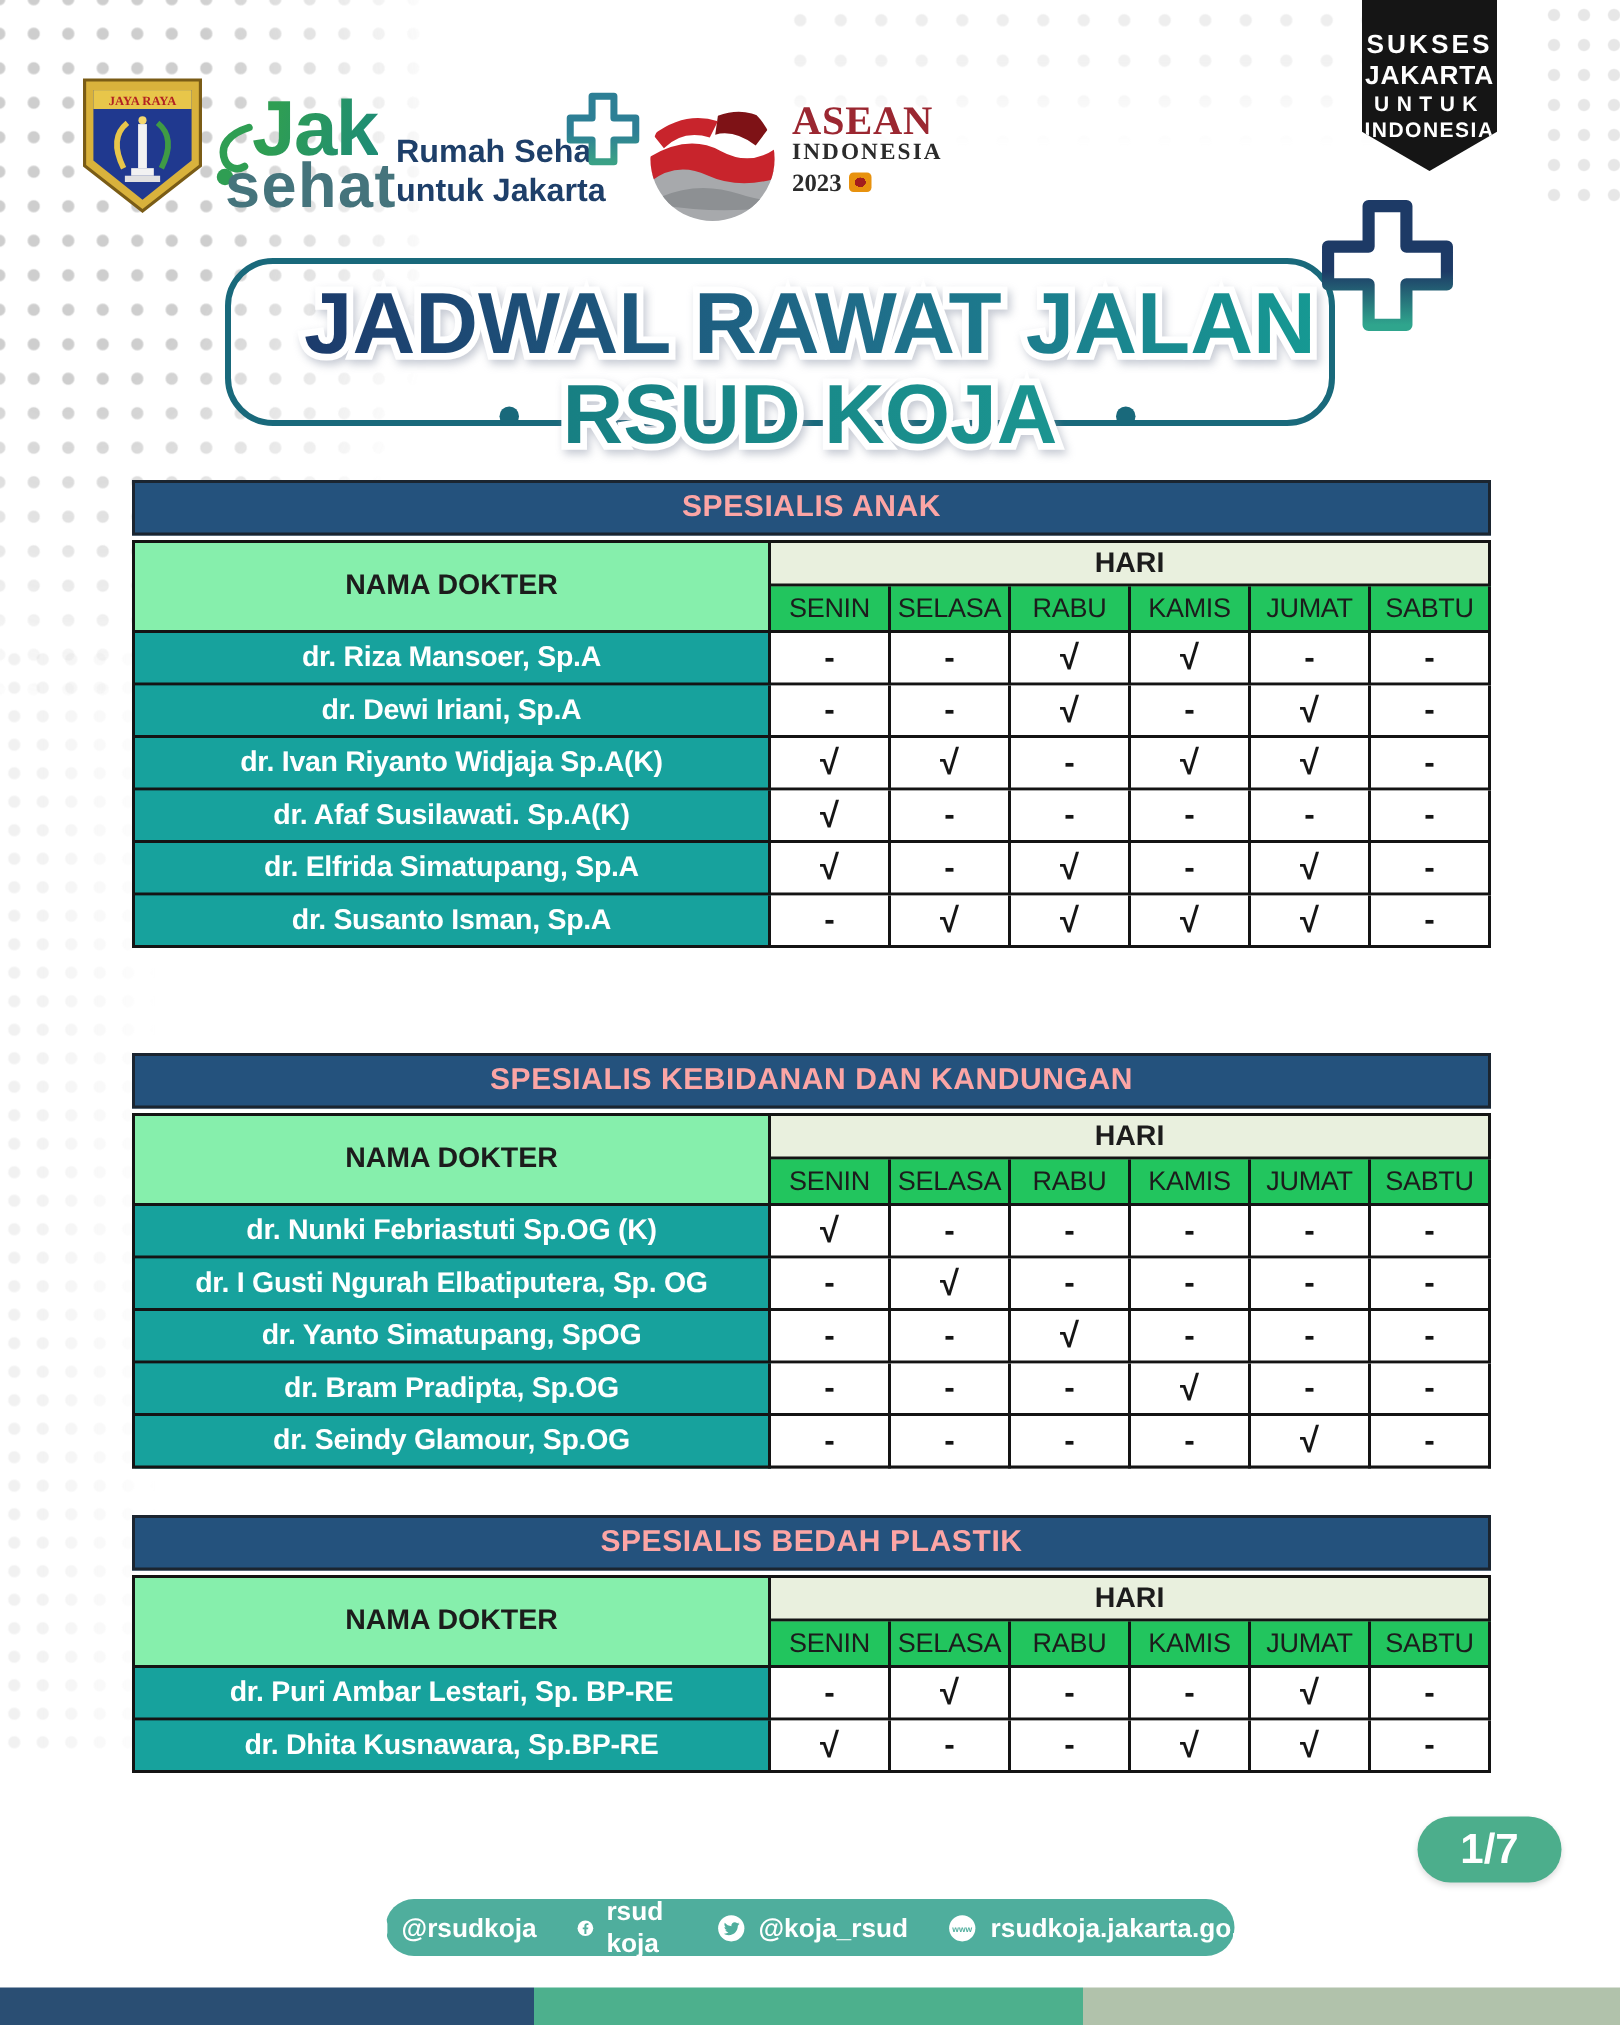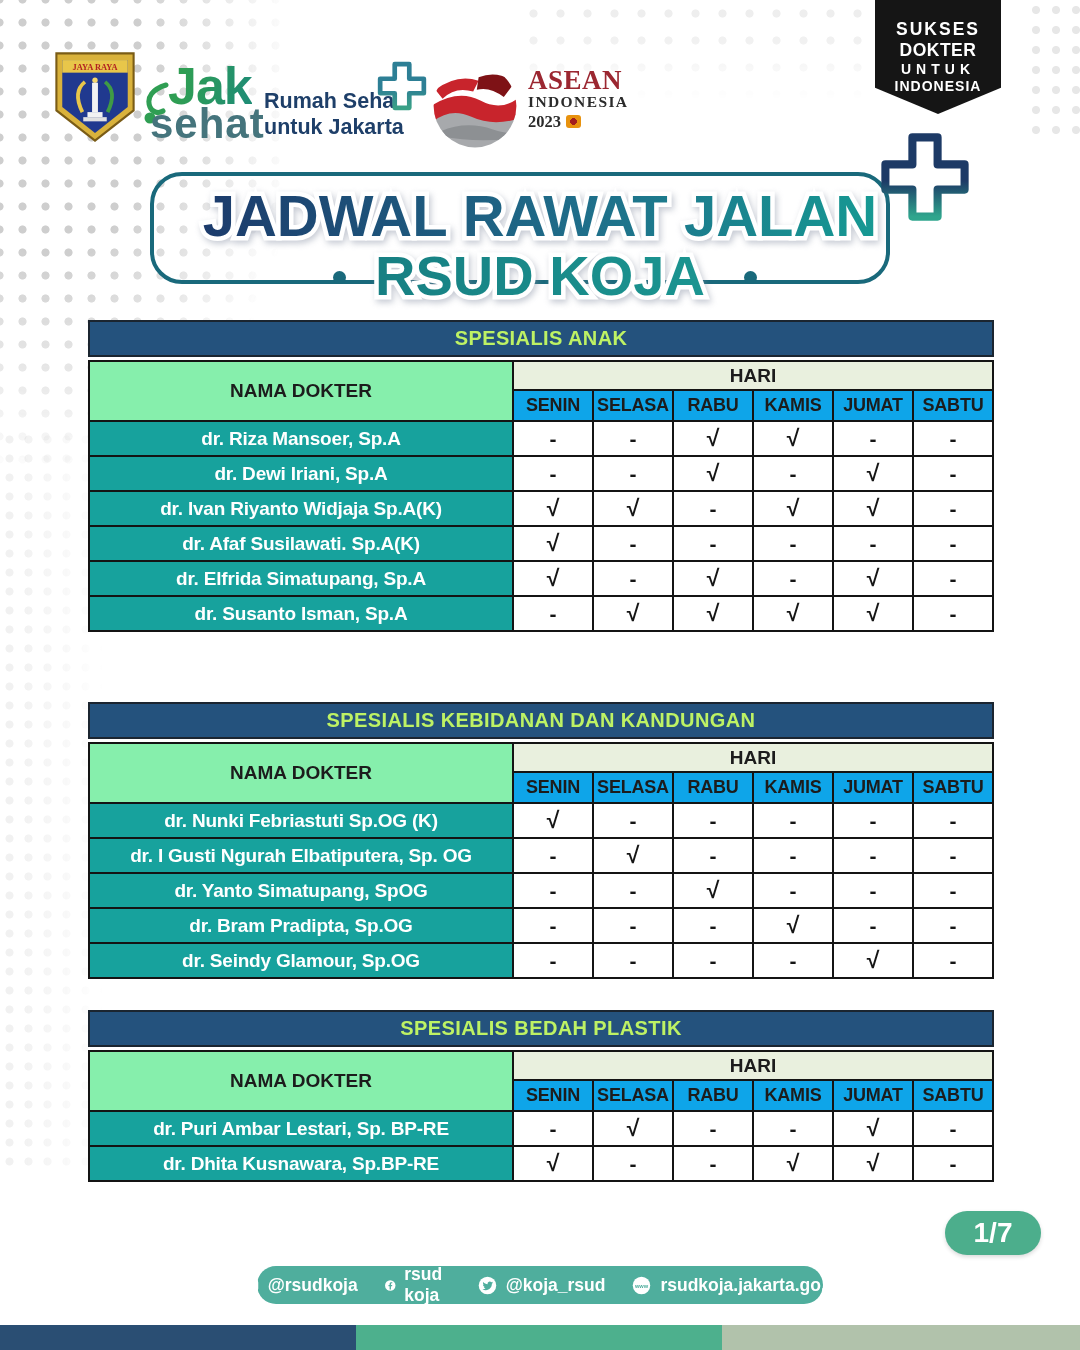--- a/index.html
+++ b/index.html
@@ -32,21 +32,21 @@
   .asean-sphere{position:absolute;left:430px;top:60px;}
   .asean-text{position:absolute;left:528px;top:66px;font-family:"Liberation Serif",serif;line-height:1.05;}
   .asean-name{font-size:27px;font-weight:700;color:#9b2731;letter-spacing:.5px;}
   .asean-country{font-size:15.5px;color:#2b2b2b;letter-spacing:1.4px;font-weight:600;}
   .asean-year-row{display:flex;align-items:center;gap:5px;margin-top:2px;}
   .asean-year{font-size:16.5px;color:#2b2b2b;font-weight:600;}
   .asean-emblem{width:15px;height:13px;border-radius:3px;
         background:radial-gradient(ellipse at center,#a31d1d 0 34%,#e8920e 35%);}
 
   
-  .badge{position:absolute;left:875px;top:0;width:126px;height:114px;background:#151515;
+  .badge{position:absolute;left:908px;top:0;width:90px;height:114px;background:#151515;
         clip-path:polygon(0 0,100% 0,100% 77%,50% 100%,0 77%);
         color:#fff;text-align:center;padding-top:19px;box-sizing:border-box;line-height:1.2;}
   .badge .b1{font-size:17.5px;font-weight:700;letter-spacing:2px;}
   .badge .b2{font-size:17.5px;font-weight:700;letter-spacing:.5px;}
   .badge .b3{font-size:14px;font-weight:700;letter-spacing:5px;}
   .badge .b4{font-size:14px;font-weight:700;letter-spacing:1px;}
 
   
   .title-box{position:absolute;left:150px;top:172px;width:732px;height:104px;
         border:4px solid #19697b;border-radius:32px;}
@@ -63,29 +63,29 @@
   .tl2 .front{background-image:linear-gradient(90deg,#15757c 10%,#1d9f97 90%);
         -webkit-background-clip:text;background-clip:text;}
   .tdot{position:absolute;width:13px;height:13px;border-radius:50%;background:#19697b;top:271px;}
   .tdot-l{left:333px;} .tdot-r{left:744px;}
 
   
   .table-block{position:absolute;left:88px;width:906px;box-sizing:border-box;}
   .s0{top:320px;} .s1{top:682px;margin-top:20px;} .s2{top:1010px;}
   .sec-head{height:33px;background:#24527d;border:2px solid #1b2530;margin-bottom:3px;
         display:flex;align-items:center;justify-content:center;
-        color:#bef264;font-weight:700;font-size:20px;letter-spacing:.4px;}
+        color:#fca5a5;font-weight:700;font-size:20px;letter-spacing:.4px;}
   .grid{display:grid;grid-template-columns:424px repeat(6,1fr);
         grid-template-rows:29px 31px;grid-auto-rows:35px;
         border-top:2px solid #141414;border-left:2px solid #141414;background:#141414;}
   .gc{border-right:2px solid #141414;border-bottom:2px solid #141414;
         display:flex;align-items:center;justify-content:center;box-sizing:content-box;}
   .h-name{grid-column:1;grid-row:1/3;background:#86efac;font-weight:700;font-size:19px;color:#1c1c1c;}
   .h-hari{grid-column:2/8;background:#e9f0de;font-weight:700;font-size:19px;color:#1c1c1c;}
-  .h-day{background:#0ea5e9;font-weight:700;font-size:18px;color:#1c1c1c;letter-spacing:-.2px;}
+  .h-day{background:#22c55e;font-weight:400;font-size:18px;color:#1c1c1c;letter-spacing:-.2px;}
   .c-name{background:#17a29d;color:#fff;font-weight:700;font-size:19px;letter-spacing:-.2px;}
   .c-day{background:#fff;color:#151515;font-weight:700;}
   .c-day.check{font-size:23px;} .c-day.dash{font-size:21px;}
 
   
   .page-pill{position:absolute;left:945px;top:1211px;width:96px;height:44px;border-radius:22px;
         background:#4cae8c;color:#fff;font-size:28px;font-weight:800;
         display:flex;align-items:center;justify-content:center;box-shadow:0 2px 4px rgba(0,0,0,.15);}
 
   
@@ -165,21 +165,21 @@
     <div class="asean-name">ASEAN</div>
     <div class="asean-country">INDONESIA</div>
     <div class="asean-year-row">
       <span class="asean-year">2023</span>
       <span class="asean-emblem"></span>
     </div>
   </div>
 
   <div class="badge">
     <div class="b1">SUKSES</div>
-    <div class="b2">DOKTER</div>
+    <div class="b2">JAKARTA</div>
     <div class="b3">UNTUK</div>
     <div class="b4">INDONESIA</div>
   </div>
 
   <div class="title-box"></div>
   <svg class="title-plus" width="90" height="94" viewBox="0 0 100 100">
     <defs>
         <linearGradient id="pg1" x1="0" y1="0" x2="0" y2="1">
       <stop offset="0" stop-color="#1d3a66"></stop>
           <stop offset=".55" stop-color="#1d3a66"></stop>

